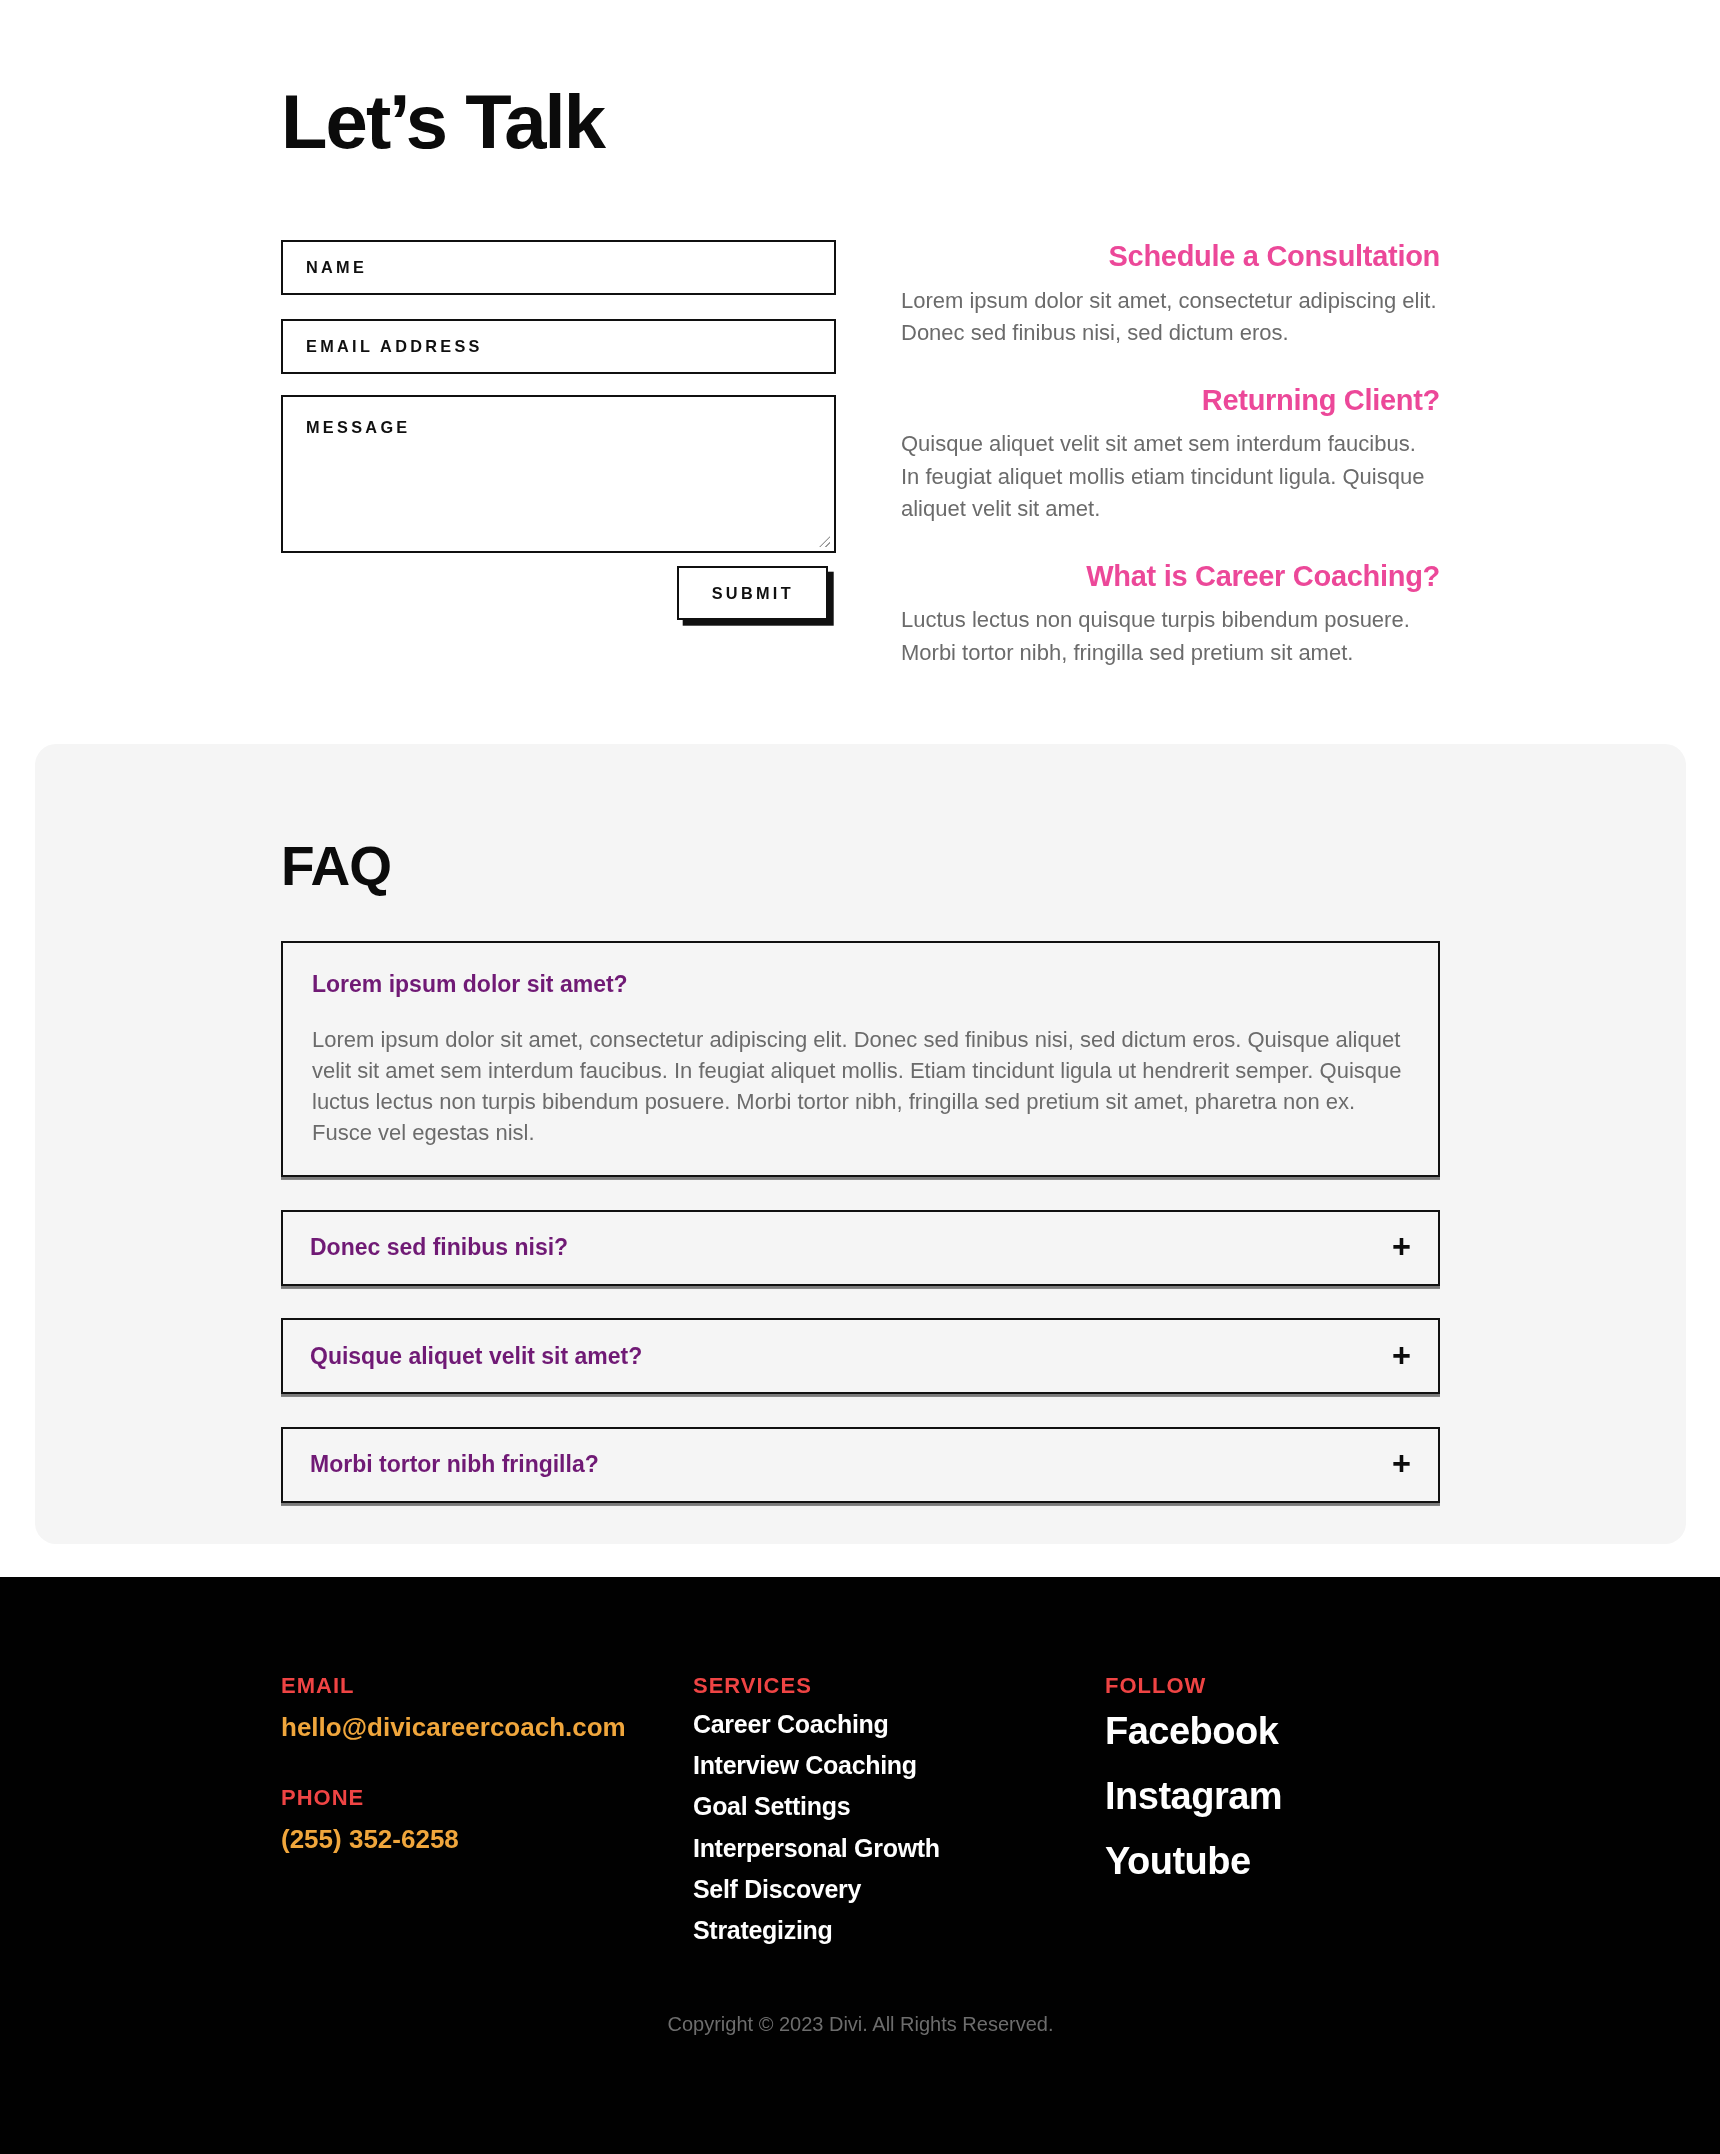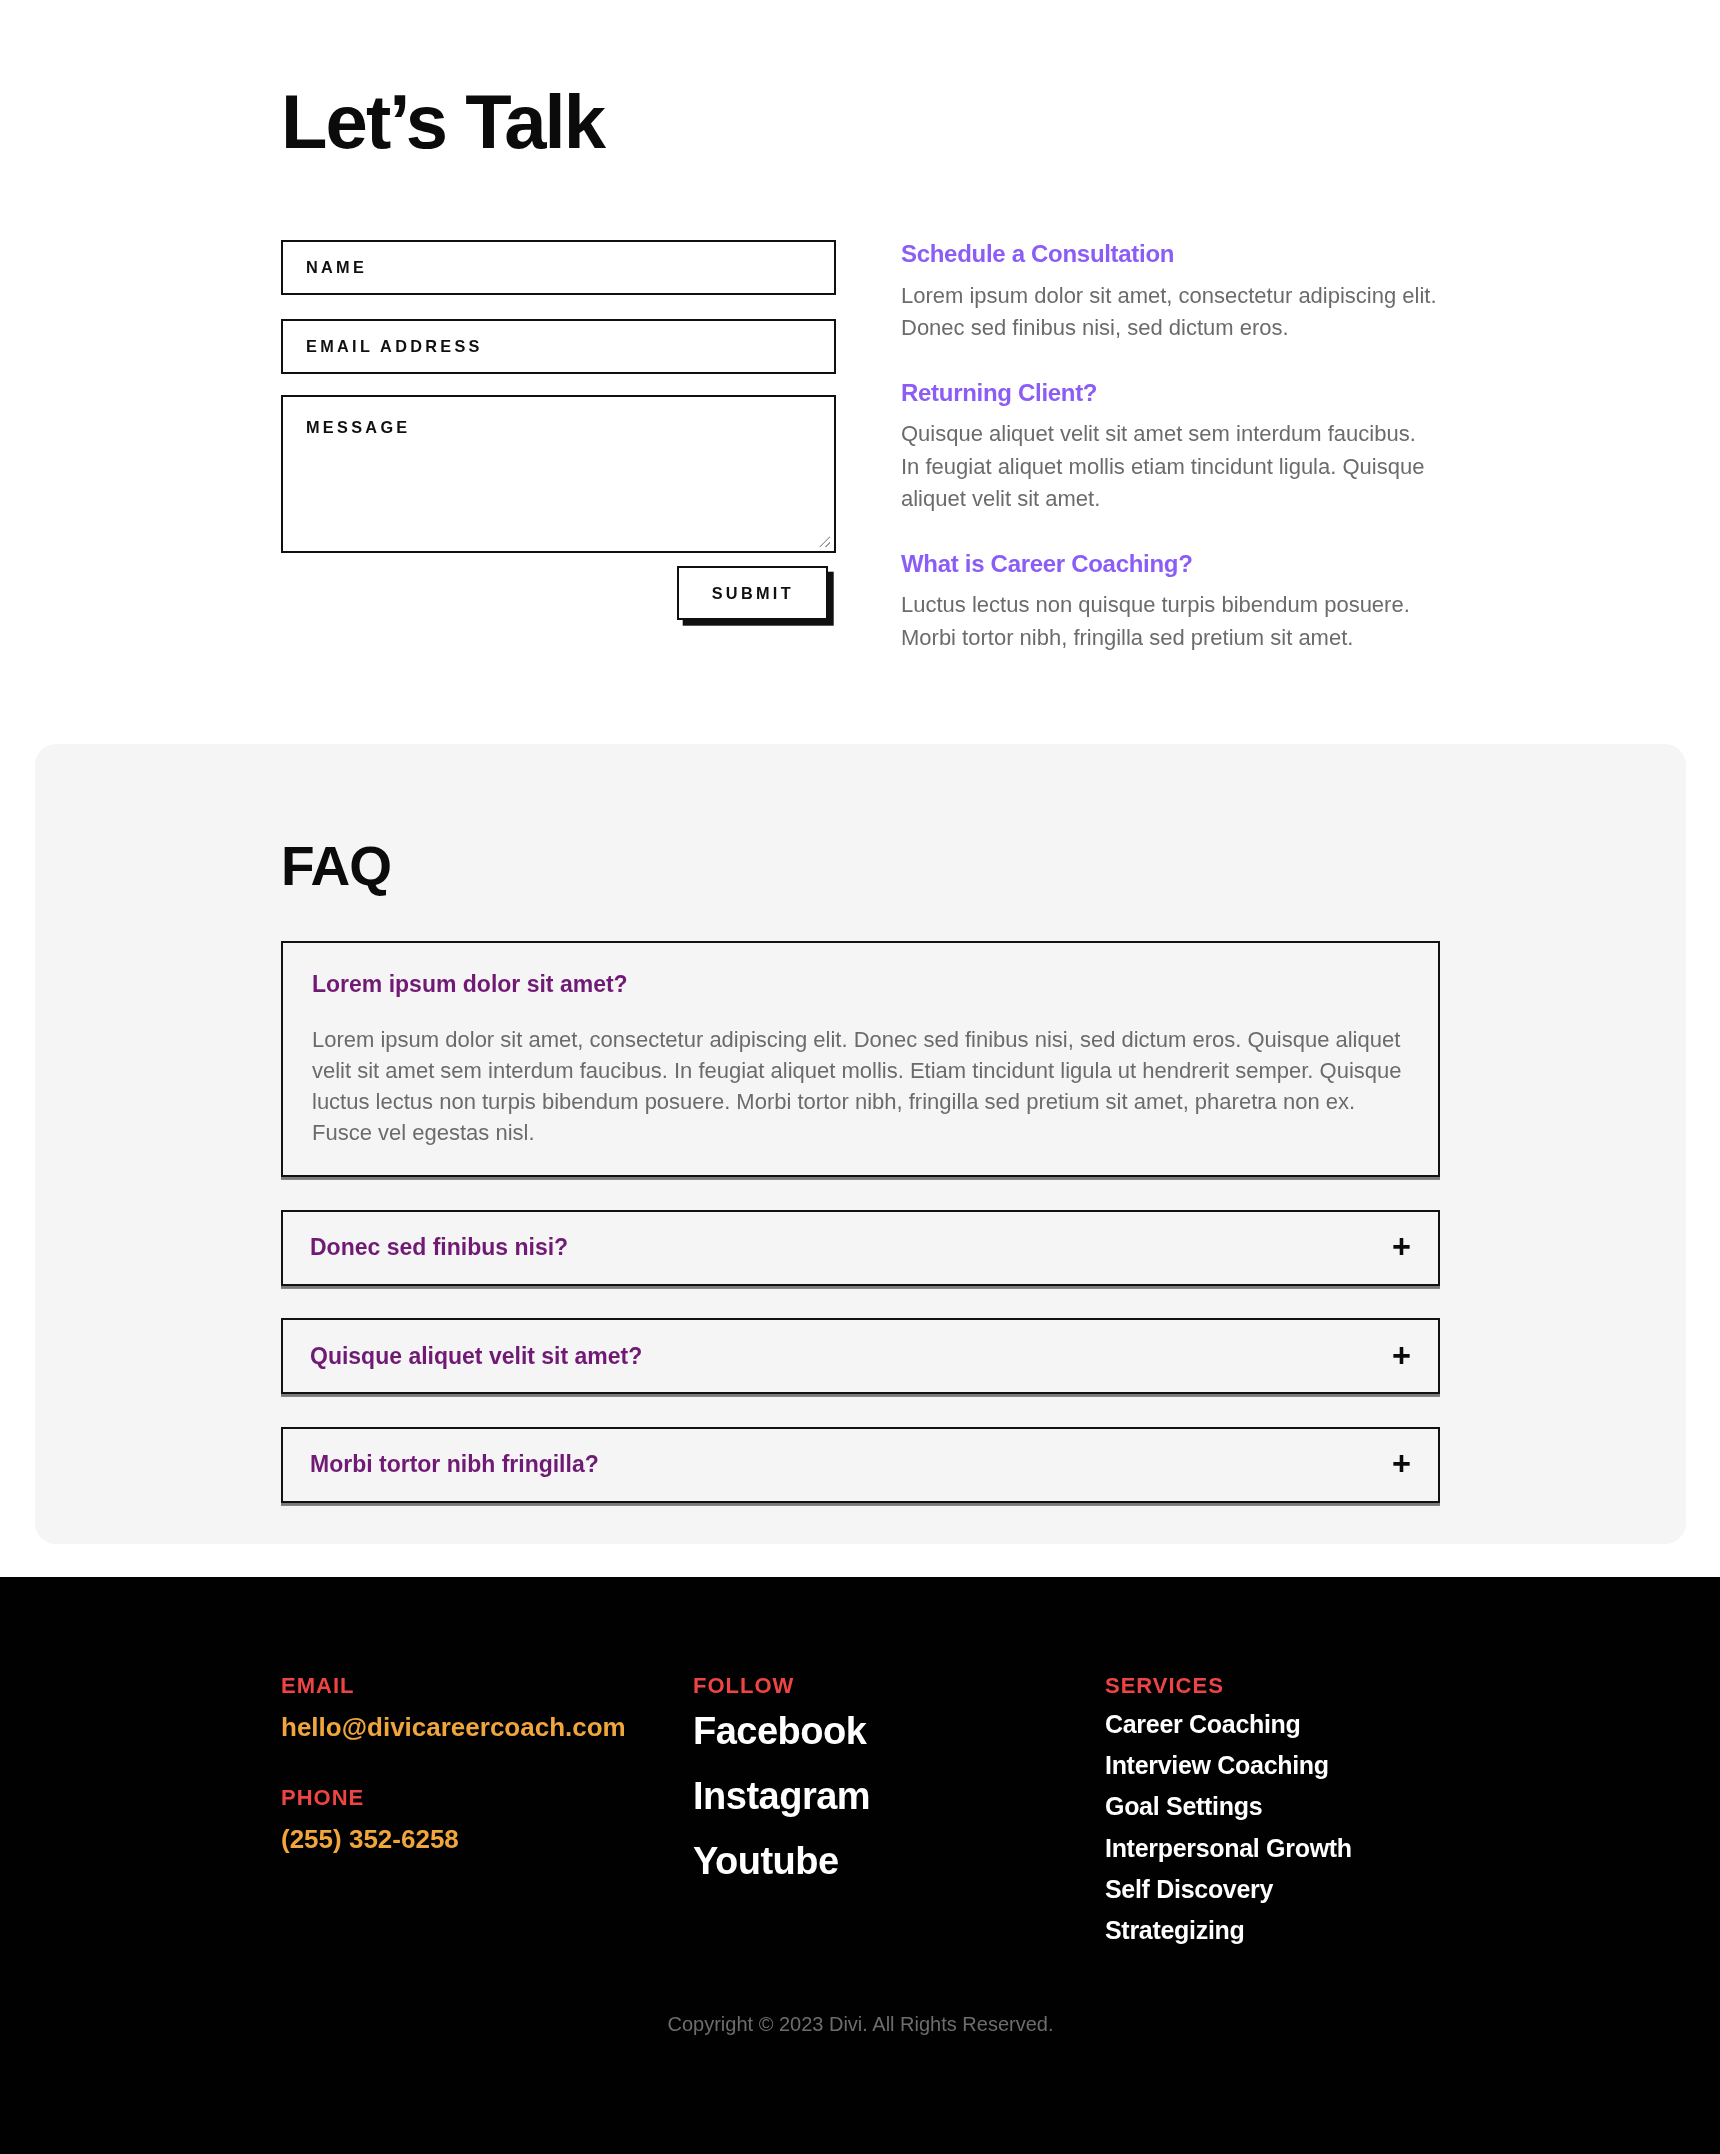--- a/index.html
+++ b/index.html
@@ -43,21 +43,21 @@
   .submit-btn {
     height:54px; padding:0 32.5px;
     background:#ffffff; border:2.9px solid #101010;
     box-shadow:5.7px 5.7px 0 #101010;
     font-family:"Liberation Sans","DejaVu Sans",sans-serif;
     font-size:16.3px; font-weight:700; letter-spacing:3.3px; color:#101010;
     cursor:pointer;
   }
 
   .info-block { margin-bottom:34px; }
-  .info-heading { font-size:24px; font-weight:700; letter-spacing:-0.3px; margin:0 0 11.5px 0; color:#8b5cf6; }
+  .info-heading { font-size:29px; font-weight:700; letter-spacing:-0.3px; margin:0 0 11.5px 0; color:#ec4899;text-align:right; }
   .info-text { font-size:22px; line-height:32.5px; color:#6b6b6b; margin:0; }
 
   
   .faq-section {
     margin:0 35px 32.5px 35px; height:800px;
     background:#f5f5f5; border-radius:21px;
     padding-top:92px;
   }
   .faq-title {
     font-size:55px; font-weight:700; letter-spacing:-1px;
@@ -167,33 +167,33 @@
           <p class="f-label">EMAIL</p>
           <a class="f-link" href="#">hello@divicareercoach.com</a>
         </div>
         <div class="f-block">
           <p class="f-label">PHONE</p>
           <a class="f-link" href="#">(255) 352-6258</a>
         </div>
       </div>
 
       <div class="footer-col">
-        <p class="f-label">FOLLOW</p>
-        <a class="social-link" href="#">Facebook</a>
-        <a class="social-link" href="#">Instagram</a>
-        <a class="social-link" href="#">Youtube</a>
-      </div>
-
-      <div class="footer-col">
         <p class="f-label">SERVICES</p>
         <a class="service-link" href="#">Career Coaching</a>
         <a class="service-link" href="#">Interview Coaching</a>
         <a class="service-link" href="#">Goal Settings</a>
         <a class="service-link" href="#">Interpersonal Growth</a>
         <a class="service-link" href="#">Self Discovery</a>
         <a class="service-link" href="#">Strategizing</a>
       </div>
 
+      <div class="footer-col">
+        <p class="f-label">FOLLOW</p>
+        <a class="social-link" href="#">Facebook</a>
+        <a class="social-link" href="#">Instagram</a>
+        <a class="social-link" href="#">Youtube</a>
+      </div>
+
     </div>
     <p class="copyright">Copyright © 2023 Divi. All Rights Reserved.</p>
   </div>
 </footer>
 
 
 </body></html>

